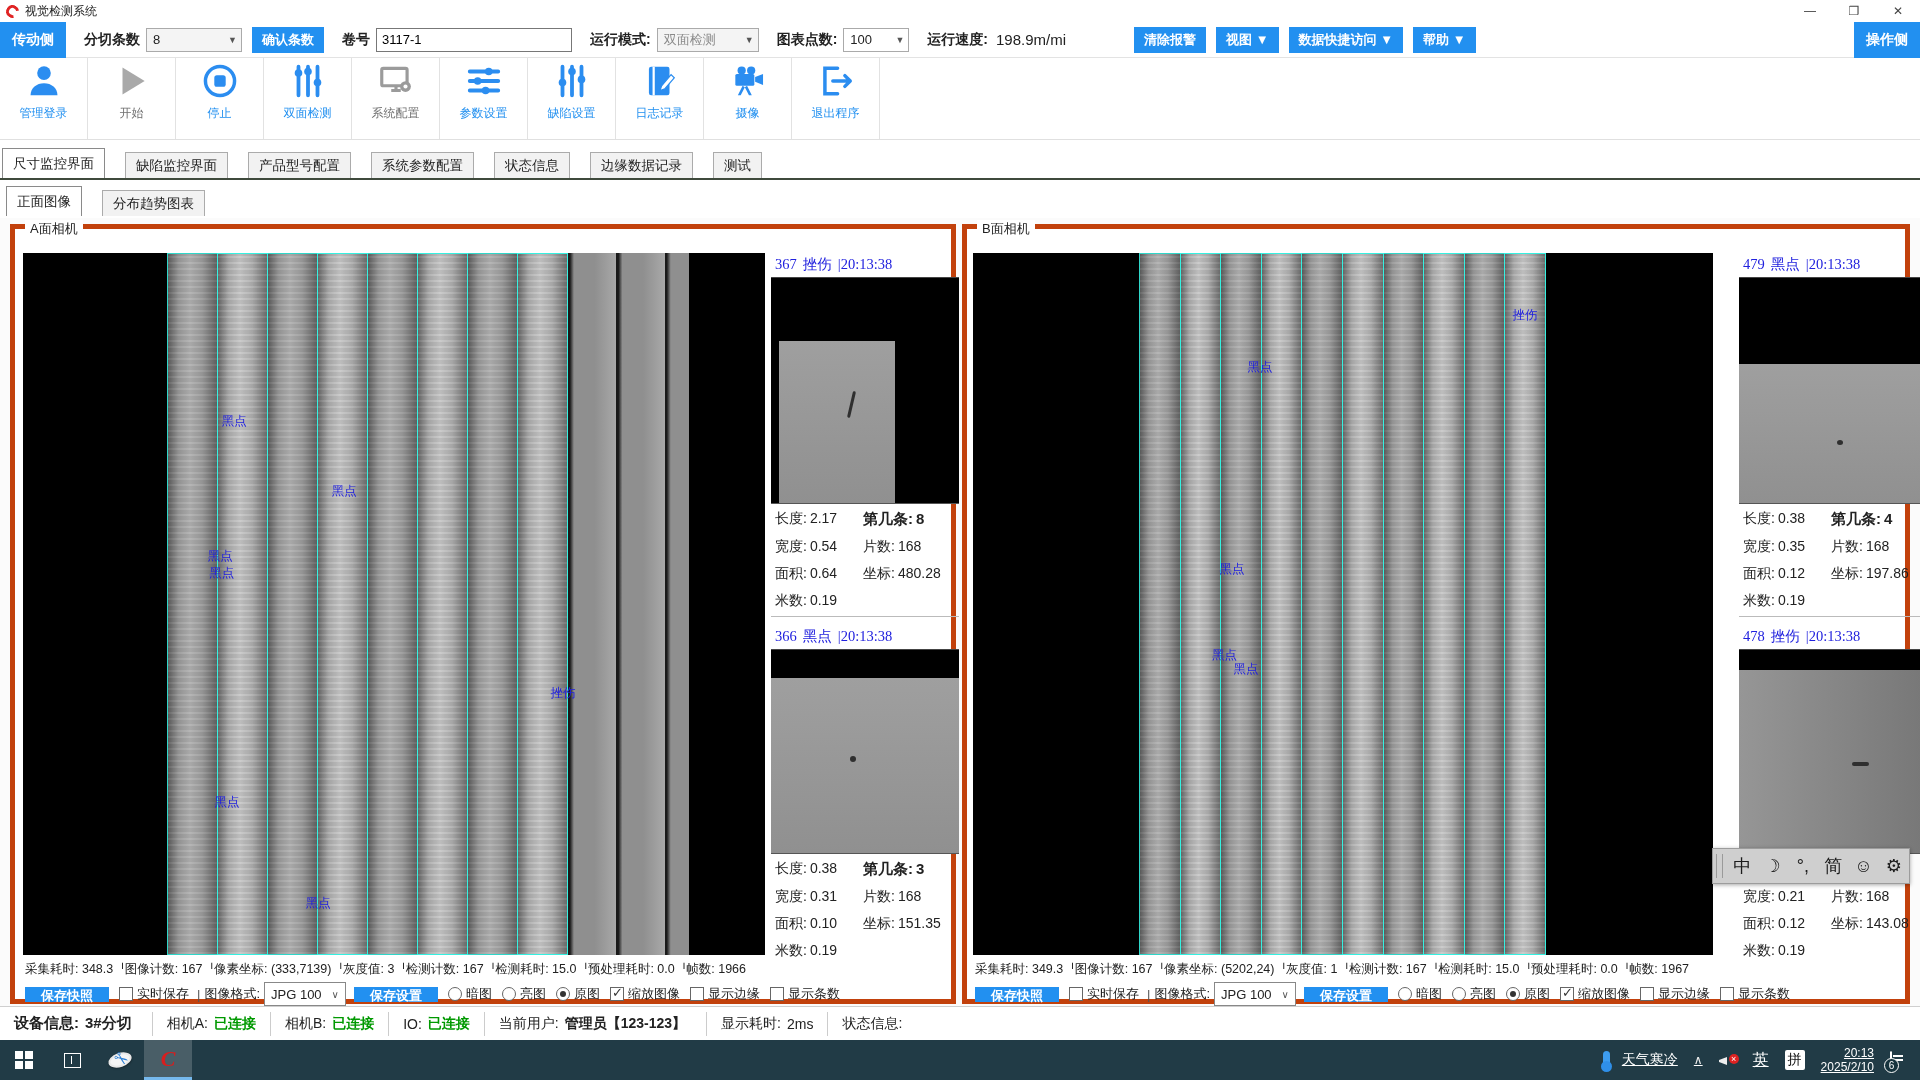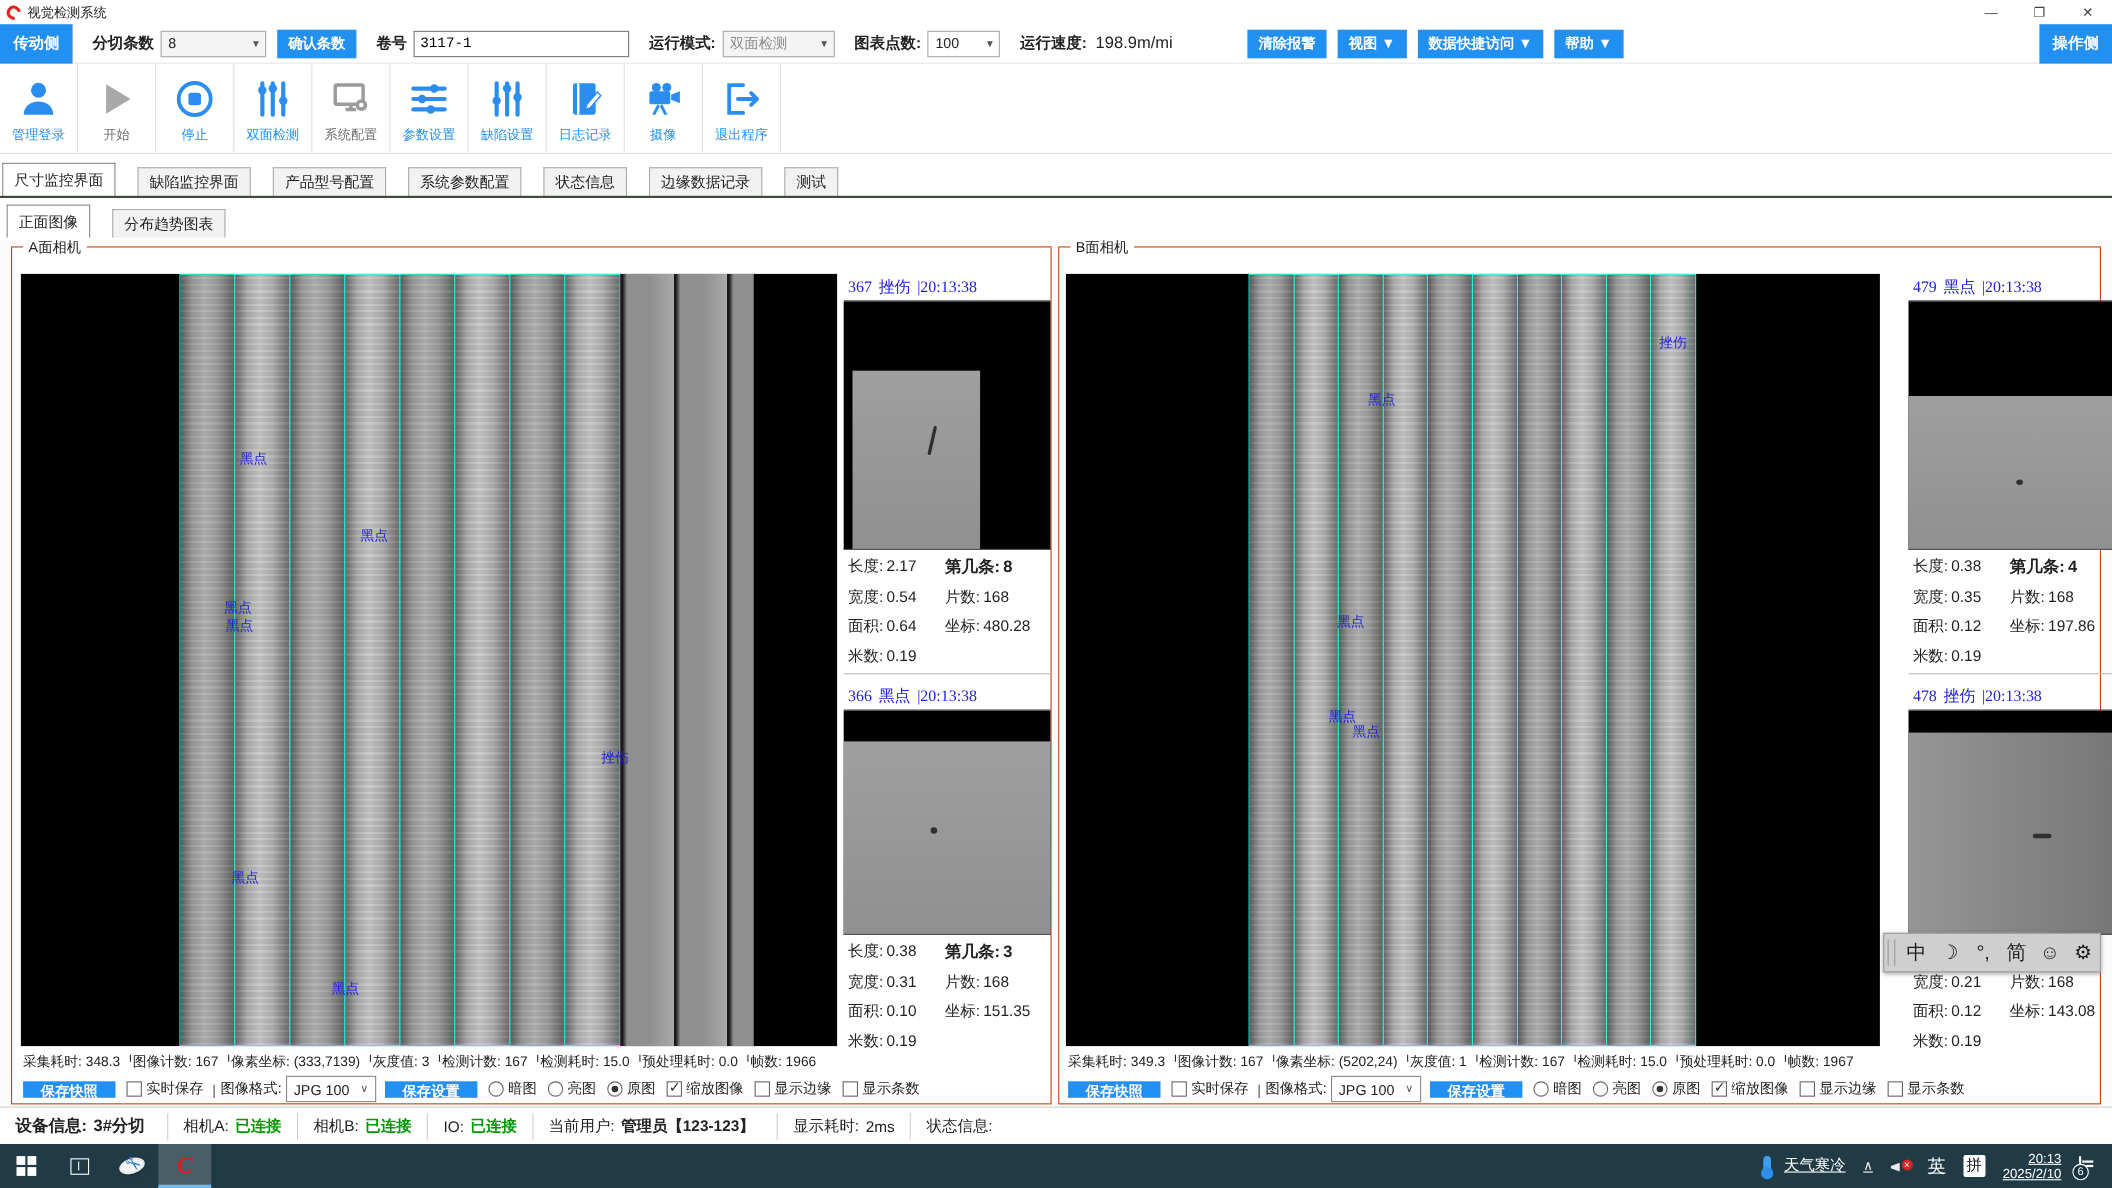--- a/index.html
+++ b/index.html
@@ -19,49 +19,49 @@
   #toolbar { position:absolute; left:0; top:22px; width:1920px; height:36px; background:#fff;
     border-bottom:1px solid #e3e3e3; display:flex; align-items:center; font-size:14px; }
   .side-btn { height:36px; padding:0 12px; background:#2290f0; color:#fff; font-weight:bold;
     display:flex; align-items:center; }
   .tb-label { font-weight:bold; color:#222; margin:0 6px 0 18px; white-space:nowrap; }
   .combo { background:#f4f4f4; border:1px solid #aaa; height:24px; display:flex; align-items:center;
     padding:0 4px 0 6px; font-size:13px; position:relative; }
   .combo .arrow { margin-left:auto; font-size:9px; color:#555; padding-left:8px; }
   .combo-plain { background:#fff; }
   .text-input { height:24px; border:1px solid #777; font-size:13px; padding:0 5px; width:196px;
-    font-family:Liberation Mono, monospace; }
+    font-family:Liberation Sans, sans-serif; }
   .blue-btn { background:#2290f0; color:#fff; border:none; font-size:13px; font-weight:bold;
     height:26px; padding:0 10px; margin-left:10px; white-space:nowrap; font-family:inherit; }
   .speed-val { font-size:15px; margin-left:2px; white-space:nowrap; }
   .tb-right { margin-left:auto; }
 
   
   #iconbar { position:absolute; left:0; top:58px; width:1920px; height:82px; background:#fff;
     border-bottom:1px solid #e0e0e0; display:flex; align-items:stretch; }
-  .icon-item { width:71px; display:flex; flex-direction:column; align-items:center;
-    justify-content:center; border-right:1px solid #e2e2e2; padding-top:4px; }
+  .icon-item { width:88px; display:flex; flex-direction:column; align-items:center;
+    border-right:1px solid #e2e2e2; padding-top:4px; }
   .icon-item svg { width:38px; height:38px; }
   .icon-label { font-size:12px; color:#2290f0; margin-top:5px; white-space:nowrap; }
   .icon-item.disabled .icon-label { color:#6f6f6f; }
 
   
   #maintabs { position:absolute; left:0; top:148px; width:1920px; height:30px; display:flex;
     align-items:flex-end; padding-left:2px; background:#fff; }
   #maintabs:after { content:""; position:absolute; left:0; top:30px; width:1920px; height:2px;
     background:#3f4a3c; }
   .tab { border:1px solid #ababab; border-bottom:none; background:#f2f2f2; height:26px;
     padding:0 10px; font-size:13.5px; display:flex; align-items:center; margin-right:20px; color:#222; }
   .tab.active { background:#fff; height:30px; border-color:#8a8a8a; }
   #subtabs { position:absolute; left:6px; top:186px; width:1910px; height:30px; display:flex;
     align-items:flex-end; }
 
   
   #content { position:absolute; left:0; top:218px; width:1920px; height:788px; background:#fbfbfb; }
-  .groupbox { position:absolute; top:6px; height:780px; border:1px solid #c2410c; background:#fff; }
+  .groupbox { position:absolute; top:6px; height:780px; border:5px solid #c2410c; background:#fff; }
   #group-a { left:10px;  width:946px; }
   #group-b { left:962px; width:948px; }
   .groupbox-label { position:absolute; top:-9px; left:10px; background:#fff; padding:0 5px;
     font-size:13px; color:#222; }
 
   .camera { position:absolute; top:24px; height:702px; background:#000; overflow:hidden; }
   #camera-a { left:8px; width:742px; }
   #camera-b { left:6px; width:740px; }
   .stripband { position:absolute; top:0; bottom:0; display:flex; }
   .strip-cell { flex:1; border:1px solid #2fd7c9; margin-left:-1px;

